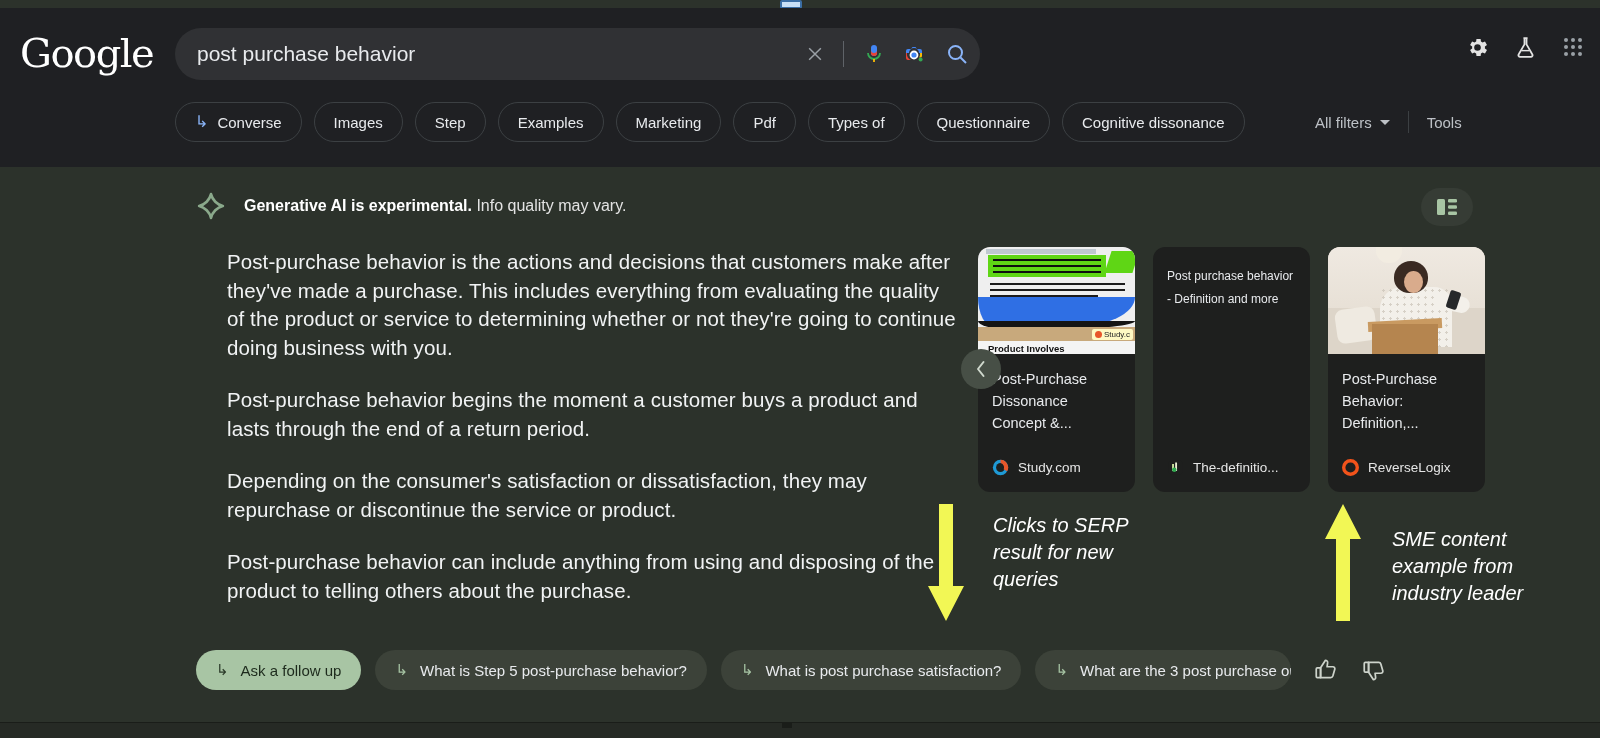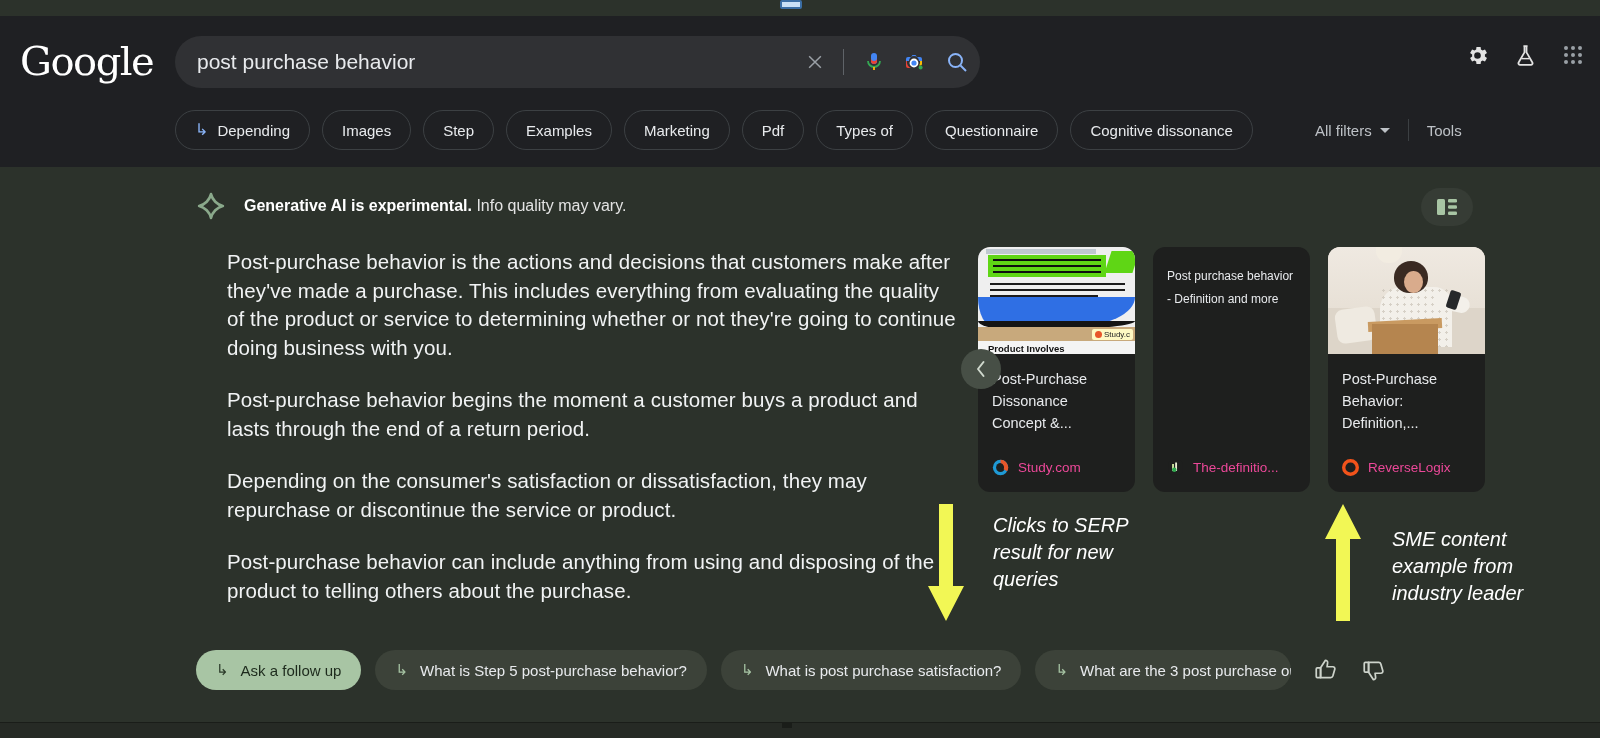--- a/index.html
+++ b/index.html
@@ -16,21 +16,21 @@
     position: absolute; left: 780px; top: 0px; width: 22px; height: 9px;
     background: #c9e0f7; border: 2px solid #3b6ea5; border-radius: 2px;
   }
   .left-marker {
     position: absolute; left: 0px; top: 355px; width: 8px; height: 16px;
     background: #4285f4; border: 1px solid #d7e6fb;
   }
 
   
   .header {
-    position: absolute; left: 0; top: 16px; width: 1600px; height: 163px;
+    position: absolute; left: 0; top: 8px; width: 1600px; height: 163px;
     background: #1f2023;
   }
   .logo {
     position: absolute; left: 20px; top: 25px;
     font-family: "DejaVu Serif", serif;
     font-size: 40px; letter-spacing: -1.5px; line-height: 1;
     font-weight: 400;
   }
   .logo span:nth-child(1){color:#ffffff}
   .logo span:nth-child(2){color:#ffffff}
@@ -112,21 +112,21 @@
     width: 157px; height: 245px; background: #1e1f1e; border-radius: 12px;
     overflow: hidden; position: relative; cursor: pointer;
   }
   .card-thumb { width: 100%; height: 107px; background: #3a3a3a; position: relative; overflow: hidden; }
   .card-title {
     padding: 14px 14px 0 14px; color: #e8eaed; font-size: 14.5px; line-height: 22px;
     font-weight: 500;
   }
   .card-src {
     position: absolute; left: 14px; bottom: 16px; display: flex; align-items: center; gap: 9px;
-    color: #ec4899; font-size: 13.5px; white-space: nowrap; overflow: hidden; width: 135px;
+    color: #e5e5e5; font-size: 13.5px; white-space: nowrap; overflow: hidden; width: 135px;
   }
   .fav { width: 17px; height: 17px; flex: 0 0 17px; border-radius: 50%; }
   .card.no-thumb .card-title { padding-top: 18px; font-size: 12px; line-height: 23px; }
 
   .carousel-prev {
     position: absolute; left: 961px; top: 349px; width: 40px; height: 40px;
     border-radius: 50%; background: #474f46; display:flex;align-items:center;justify-content:center;
     color: #cfd8cd; cursor:pointer; z-index: 5;
   }
 
@@ -277,21 +277,21 @@
             <i></i>
             <i></i>
             <i></i>
         </div>
       </div>
     </div>
 
     <div class="chips-row">
       <div class="chip">
         <span class="conv-arrow">↳</span>
-        <span>Depending</span>
+        <span>Converse</span>
       </div>
       <div class="chip">
           <span>Images</span>
         </div>
       <div class="chip">
           <span>Step</span>
         </div>
       <div class="chip">
           <span>Examples</span>
         </div>

